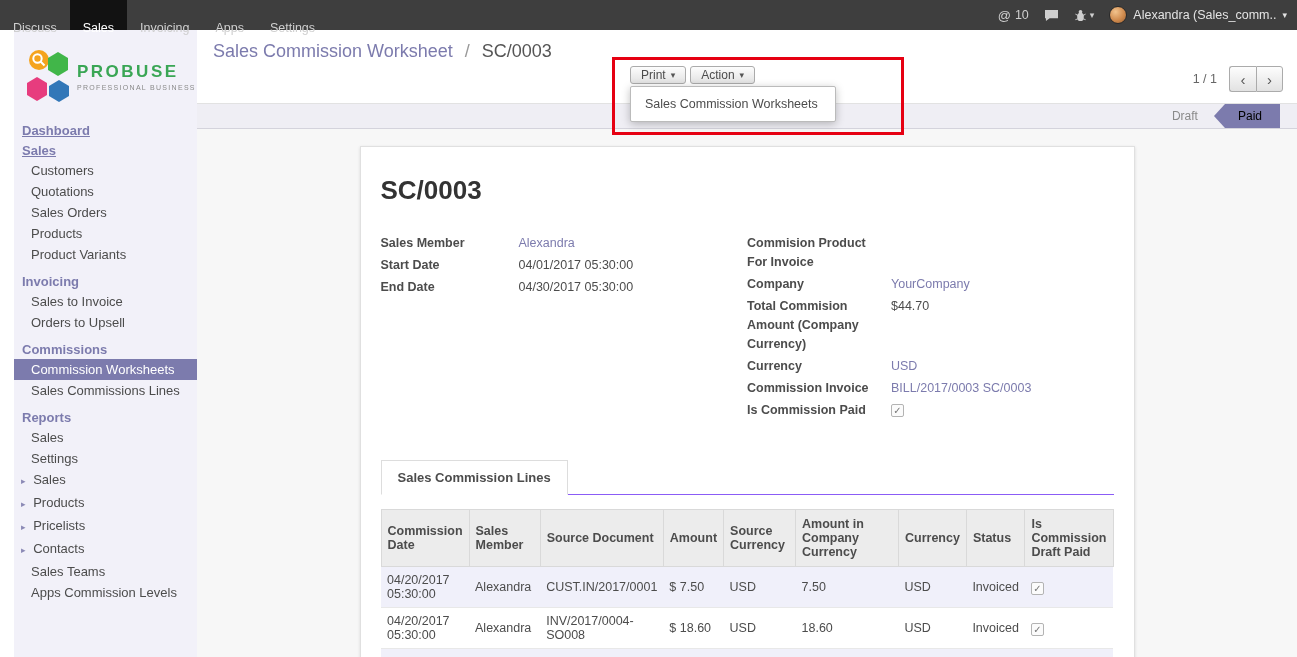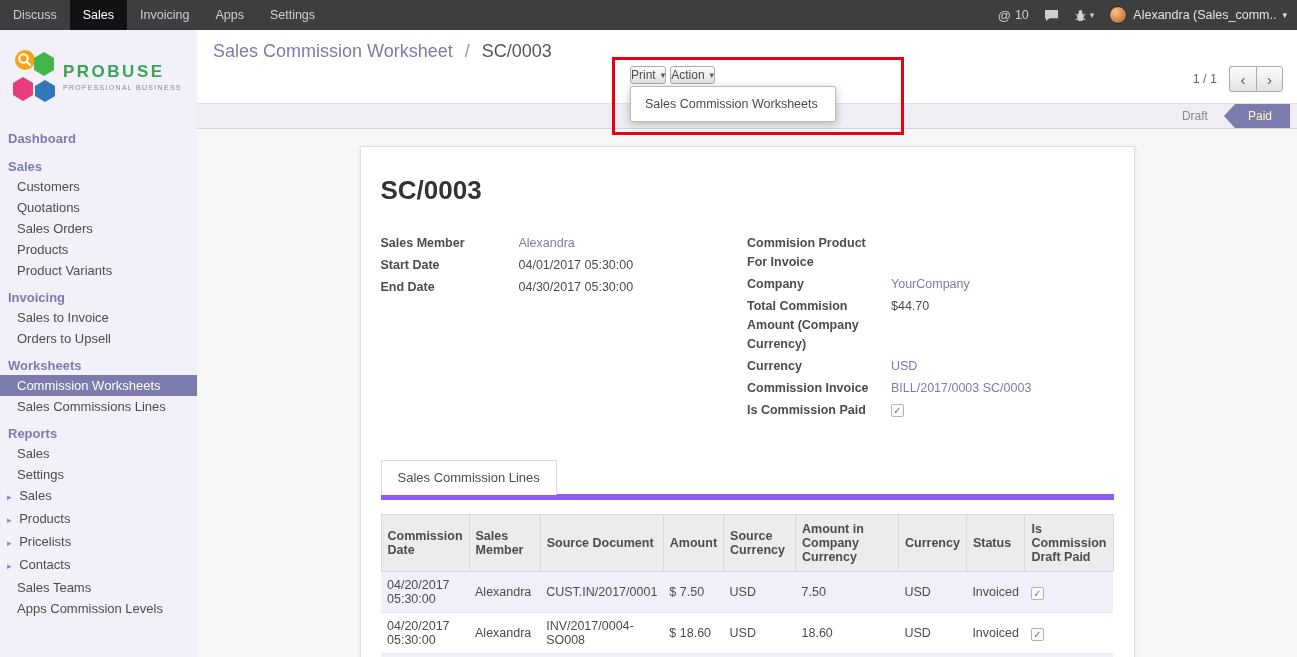--- a/index.html
+++ b/index.html
@@ -2,83 +2,83 @@
 <html><head>
 <meta charset="utf-8">
 <style>
   * { margin:0; padding:0; box-sizing:border-box; }
   body { font-family:"Liberation Sans", sans-serif; background:#fff; }
   .screen { position:relative; width:1297px; height:657px; overflow:hidden; background:#fff; font-size:13px; color:#4c4c4c; }
 
   
   .topbar { position:absolute; top:0; left:0; right:0; height:30px; background:#3e3e3e; display:flex; align-items:stretch; color:#cfcfcf; font-size:12.5px; z-index:100; }
   .tb-left { display:flex; }
-  .tb-item { display:block; padding:0 13px; line-height:30px; cursor:pointer; color:#cfcfcf; text-decoration:none; }
+  .tb-item { display:block; padding:13px 13px; line-height:30px; cursor:pointer; color:#cfcfcf; text-decoration:none; }
   .tb-item.active { background:#121212; color:#fff; }
   .tb-right { margin-left:auto; display:flex; align-items:center; padding-right:10px; gap:15px; }
   .tb-mentions { display:flex; gap:4px; align-items:center; }
   .at { font-size:13px; }
   .tb-ico { display:inline-flex; align-items:center; gap:3px; cursor:pointer; }
   .avatar { width:18px; height:18px; border-radius:50%; background:radial-gradient(circle at 35% 30%, #f2c38d 0%, #d08b4e 55%, #9a6133 100%); display:inline-block; border:1px solid #2a2a2a; }
   .tb-user { display:flex; align-items:center; gap:6px; color:#e3e3e3; cursor:pointer; }
   .caret { font-size:9px; line-height:1; }
   .caret.dark { color:#555; }
 
   
-  .sidebar { position:absolute; top:30px; left:0; bottom:0; width:230px; background:#f2f1f9; border-right:1px solid #e4e2ef; overflow:hidden; }
+  .sidebar { position:absolute; top:30px; left:14px; bottom:0; width:230px; background:#f2f1f9; border-right:1px solid #e4e2ef; overflow:hidden; }
   .logo { display:flex; align-items:center; gap:7px; padding:12px 6px 10px 12px; height:90px; cursor:pointer; }
   .logo-text { color:#3aa655; font-weight:bold; font-size:17px; letter-spacing:2.5px; }
   .logo-tagline { font-size:7px; color:#8a8a8a; letter-spacing:1.3px; margin-top:2px; }
   .menu a { text-decoration:none; display:block; }
   .menu-title { padding:3px 8px 2px 8px; color:#7c7bad; font-weight:bold; margin-top:6px; font-size:13px; cursor:pointer; }
-  .menu-title.first { margin-top:8px; }
+  .menu-title.first { margin-top:0;text-decoration:underline; }
   .menu-item { display:flex; align-items:center; padding:3px 8px 3px 17px; color:#4c4c4c; cursor:pointer; line-height:15px; font-size:13px; }
   .menu-item.selected { background:#7c7bad; color:#fff; }
   .submenu-arrow { color:#8b89b5; font-size:9px; margin-right:4px; margin-left:-10px; }
 
   
   .main { position:absolute; top:30px; left:197px; right:0; bottom:0; background:#f7f7f7; }
   .control-panel { position:relative; height:73px; background:#fff; }
   .breadcrumb { position:absolute; left:16px; top:11px; font-size:18px; white-space:nowrap; }
   .bc-link { color:#7c7bad; cursor:pointer; text-decoration:none; }
   .breadcrumb .sep { color:#999; margin:0 7px; }
   .breadcrumb .current { color:#555; }
 
   .cp-buttons { position:absolute; left:433px; top:36px; display:flex; gap:4px; }
-  .btn { font-family:"Liberation Sans", sans-serif; font-size:12px; height:18px; padding:0 0; background:linear-gradient(#fdfdfd,#e2e2e2); border:1px solid #ababab; border-radius:3px; color:#4c4c4c; cursor:pointer; display:inline-flex; align-items:center; gap:5px; }
+  .btn { font-family:"Liberation Sans", sans-serif; font-size:12px; height:18px; padding:0 10px; background:linear-gradient(#fdfdfd,#e2e2e2); border:1px solid #ababab; border-radius:3px; color:#4c4c4c; cursor:pointer; display:inline-flex; align-items:center; gap:5px; }
   .dropdown-menu { position:absolute; left:0; top:20px; width:206px; background:#fff; border:1px solid #bbb; box-shadow:0 2px 8px rgba(0,0,0,.25); z-index:60; padding:4px 0; border-radius:2px; }
   .dropdown-item { padding:6px 14px; font-size:12.5px; color:#4c4c4c; cursor:pointer; white-space:nowrap; }
 
   .pager { position:absolute; right:14px; top:36px; display:flex; align-items:center; gap:12px; }
   .pager-text { font-size:12.5px; color:#666; }
   .pager-btns { display:flex; }
   .pager-btn { width:27px; height:26px; border:1px solid #ababab; background:linear-gradient(#fdfdfd,#e2e2e2); display:flex; align-items:center; justify-content:center; font-size:15px; color:#555; cursor:pointer; font-family:"Liberation Sans", sans-serif; }
   .pager-btn.left { border-radius:3px 0 0 3px; border-right:none; }
   .pager-btn.right { border-radius:0 3px 3px 0; }
 
   .statusbar { position:relative; height:26px; background:#efeef4; border-top:1px solid #e2e2e2; border-bottom:1px solid #d4d3dc; display:flex; justify-content:flex-end; align-items:stretch; }
   .sb-state { line-height:24px; font-size:12px; color:#8a8a8a; padding:0 16px; cursor:pointer; }
-  .sb-state.active { background:#7c7bad; color:#fef9c3; clip-path:polygon(11px 0, 100% 0, 100% 100%, 11px 100%, 0 50%); padding:0 18px 12px 24px; margin-right:7px; }
+  .sb-state.active { background:#7c7bad; color:#000000; clip-path:polygon(11px 0, 100% 0, 100% 100%, 11px 100%, 0 50%); padding:0 18px 12px 24px; margin-right:17px; }
 
   
   .content { padding-top:17px; }
   .sheet { width:775px; margin:0 auto; background:#fff; border:1px solid #e0e0e0; box-shadow:0 1px 3px rgba(0,0,0,.12); min-height:680px; padding:28px 20px 20px 20px; }
   .sheet-title { font-size:26px; font-weight:bold; color:#333; margin-bottom:28px; }
   .o-groups { display:flex; }
   .o-group { width:50%; }
   .o-field { display:flex; margin-bottom:3px; line-height:19px; }
   .o-field label { width:138px; min-width:138px; font-weight:bold; font-size:12.5px; color:#4c4c4c; padding-right:10px; }
   .o-group.rightcol .o-field label { width:144px; min-width:144px; }
   .o-field .val { flex:1; font-size:12.5px; color:#4c4c4c; }
   .val.link { color:#7c7bad; cursor:pointer; }
   .cbx { width:13px; height:13px; border:1px solid #b3b3b3; background:#fbfbfb; display:inline-flex; align-items:center; justify-content:center; margin-top:3px; border-radius:2px; }
   .cbx .tick { font-size:10px; color:#777; line-height:1; }
 
   .notebook { margin-top:36px; }
-  .notebook-tabs { border-bottom:6px solid #8b5cf6; }
+  .notebook-tabs { border-bottom:1px solid #8b5cf6;font-weight:bold; }
   .tab { display:inline-block; padding:9px 16px; border:1px solid #ddd; border-bottom:1px solid #fff; background:#fff; position:relative; top:1px; font-size:13px; color:#4c4c4c; cursor:pointer; }
 
   .o-table { width:100%; border-collapse:collapse; margin-top:14px; font-size:12.5px; }
   .o-table th { background:#ececec; border:1px solid #d9d9d9; font-weight:bold; text-align:left; padding:7px 6px; vertical-align:middle; color:#4c4c4c; font-size:12.5px; }
   .o-table td { padding:6px 6px; vertical-align:middle; border-top:1px solid #e8e8e8; color:#4c4c4c; }
   .o-table tr.odd { background:#f0f0fa; }
   .o-table .num { }
   .o-table tr { cursor:pointer; }
 
   
@@ -145,21 +145,21 @@
       <a class="menu-item">Customers</a>
       <a class="menu-item">Quotations</a>
       <a class="menu-item">Sales Orders</a>
       <a class="menu-item">Products</a>
       <a class="menu-item">Product Variants</a>
 
       <a class="menu-title">Invoicing</a>
       <a class="menu-item">Sales to Invoice</a>
       <a class="menu-item">Orders to Upsell</a>
 
-      <a class="menu-title">Worksheets</a>
+      <a class="menu-title">Commissions</a>
       <a class="menu-item selected">Commission Worksheets</a>
       <a class="menu-item">Sales Commissions Lines</a>
 
       <a class="menu-title">Reports</a>
       <a class="menu-item">Sales</a>
 
       <a class="menu-item">Settings</a>
       <a class="menu-item">
         <span class="submenu-arrow">▸</span>
         <span>Sales</span>

